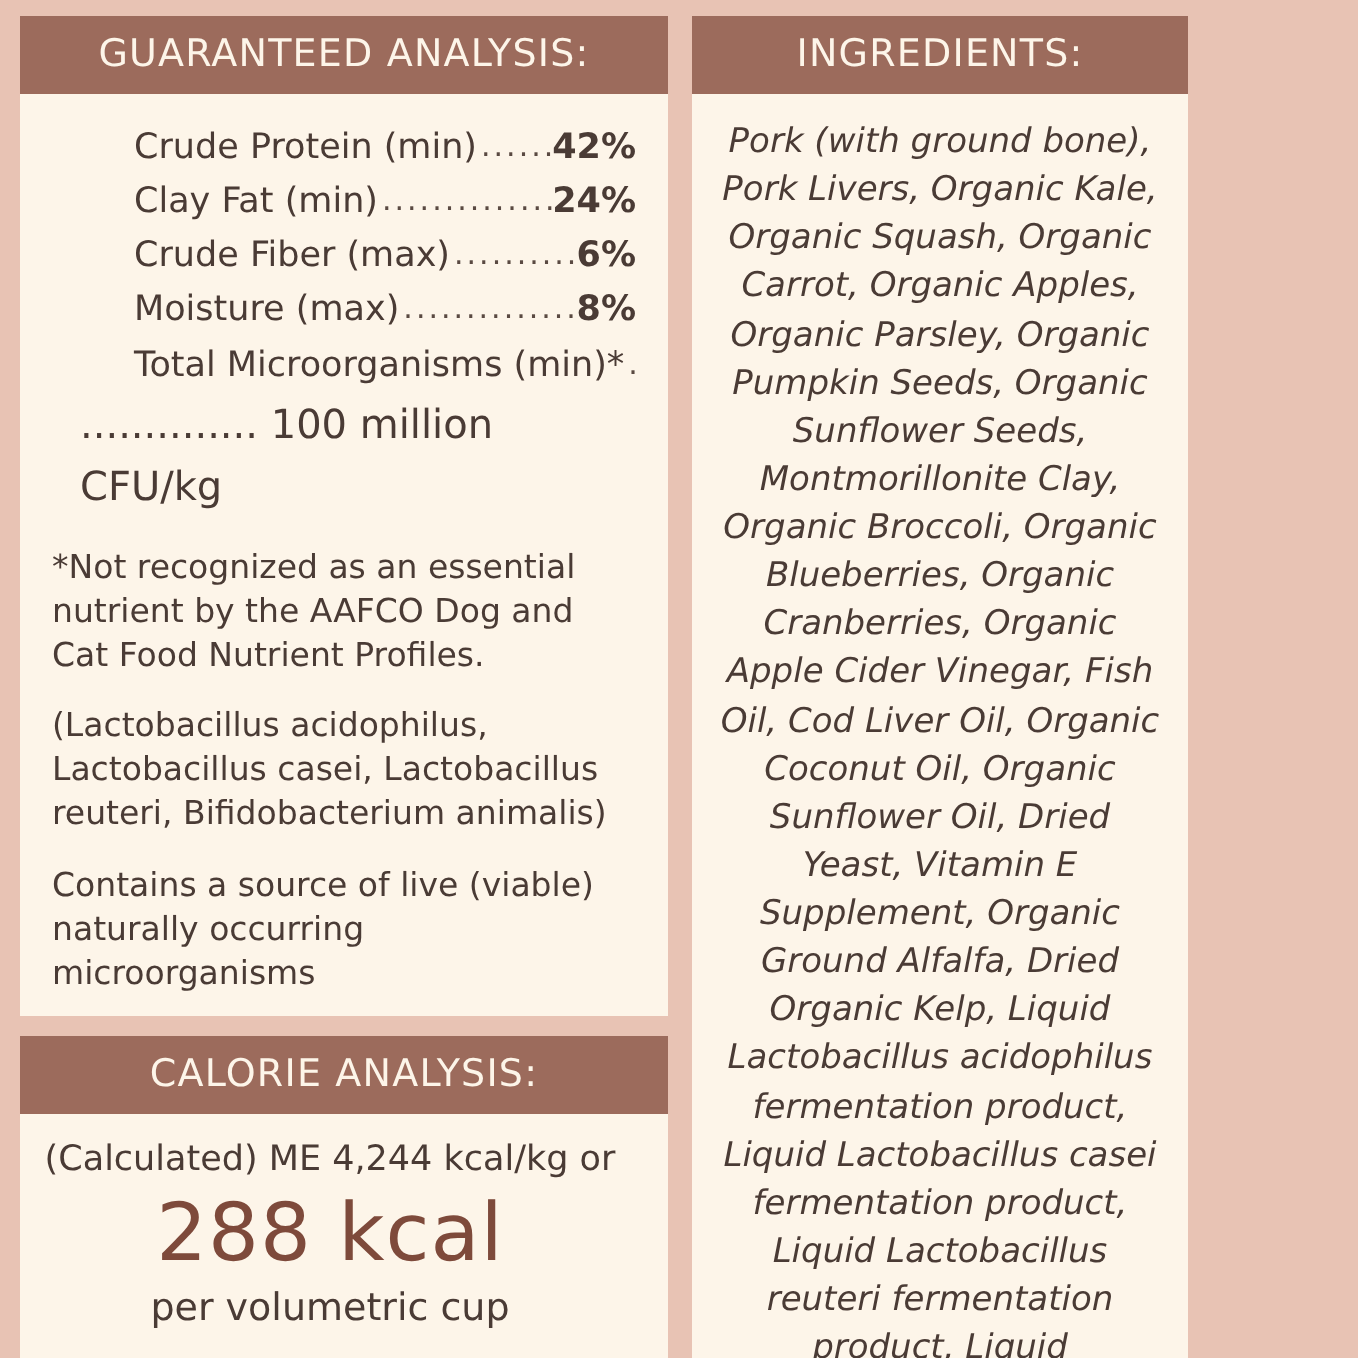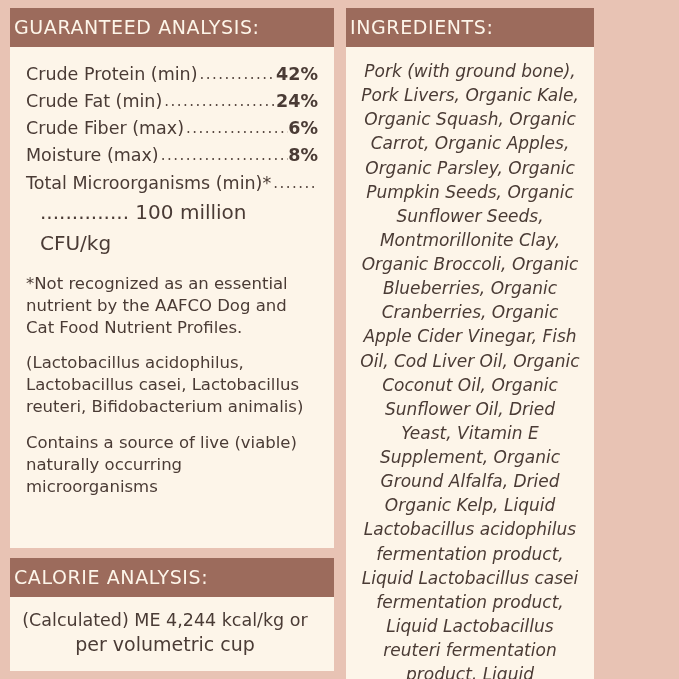--- a/index.html
+++ b/index.html
@@ -37,21 +37,21 @@
   .panel {
     background: #fdf5e9;
     box-sizing: border-box;
   }
   .panel-flex {
     flex: 1 1 auto;
   }
   .band {
     background: #9c6b5c;
     color: #fdf5e9;
-    text-align: left;
+    text-align: center;
     letter-spacing: 0.6px;
     box-sizing: border-box;
     padding: 8px 4px 9px 4px;
     font-size: 19px;
     font-weight: 400;
   }
   .band-title {
     display: block;
   }
   .body-pad {
@@ -62,20 +62,21 @@
   
   .ga-row {
     display: flex;
     align-items: baseline;
     font-size: 17.5px;
     line-height: 1.55;
     white-space: nowrap;
   }
   .ga-label {
     flex: 0 0 auto;
+    margin-left: 41px;
   }
   .ga-dots {
     flex: 1 1 auto;
     overflow: hidden;
     white-space: nowrap;
     letter-spacing: 1.5px;
     padding: 0 2px;
     color: #5a4a42;
     font-size: 15px;
     position: relative;
@@ -142,21 +143,21 @@
       </div>
       <div class="body-pad">
 
         <div class="ga-row">
           <span class="ga-label">Crude Protein (min)</span>
           <span class="ga-dots">...........................................................</span>
           <span class="ga-val">42%</span>
         </div>
 
         <div class="ga-row">
-          <span class="ga-label">Crude Fat (min)</span>
+          <span class="ga-label">Clay Fat (min)</span>
           <span class="ga-dots">...........................................................</span>
           <span class="ga-val">24%</span>
         </div>
 
         <div class="ga-row">
           <span class="ga-label">Crude Fiber (max)</span>
           <span class="ga-dots">...........................................................</span>
           <span class="ga-val">6%</span>
         </div>
 
@@ -182,20 +183,21 @@
 
       </div>
     </div>
 
     <div class="panel">
       <div class="band">
         <span class="band-title">CALORIE ANALYSIS:</span>
       </div>
       <div class="cal-body">
         <div class="cal-line1">(Calculated) ME 4,244 kcal/kg or</div>
+        <div class="cal-big">288 kcal</div>
         <div class="cal-line3">per volumetric cup</div>
       </div>
     </div>
 
   </div>
 
   <div class="col col-right">
     <div class="panel panel-flex">
       <div class="band">
         <span class="band-title">INGREDIENTS:</span>

